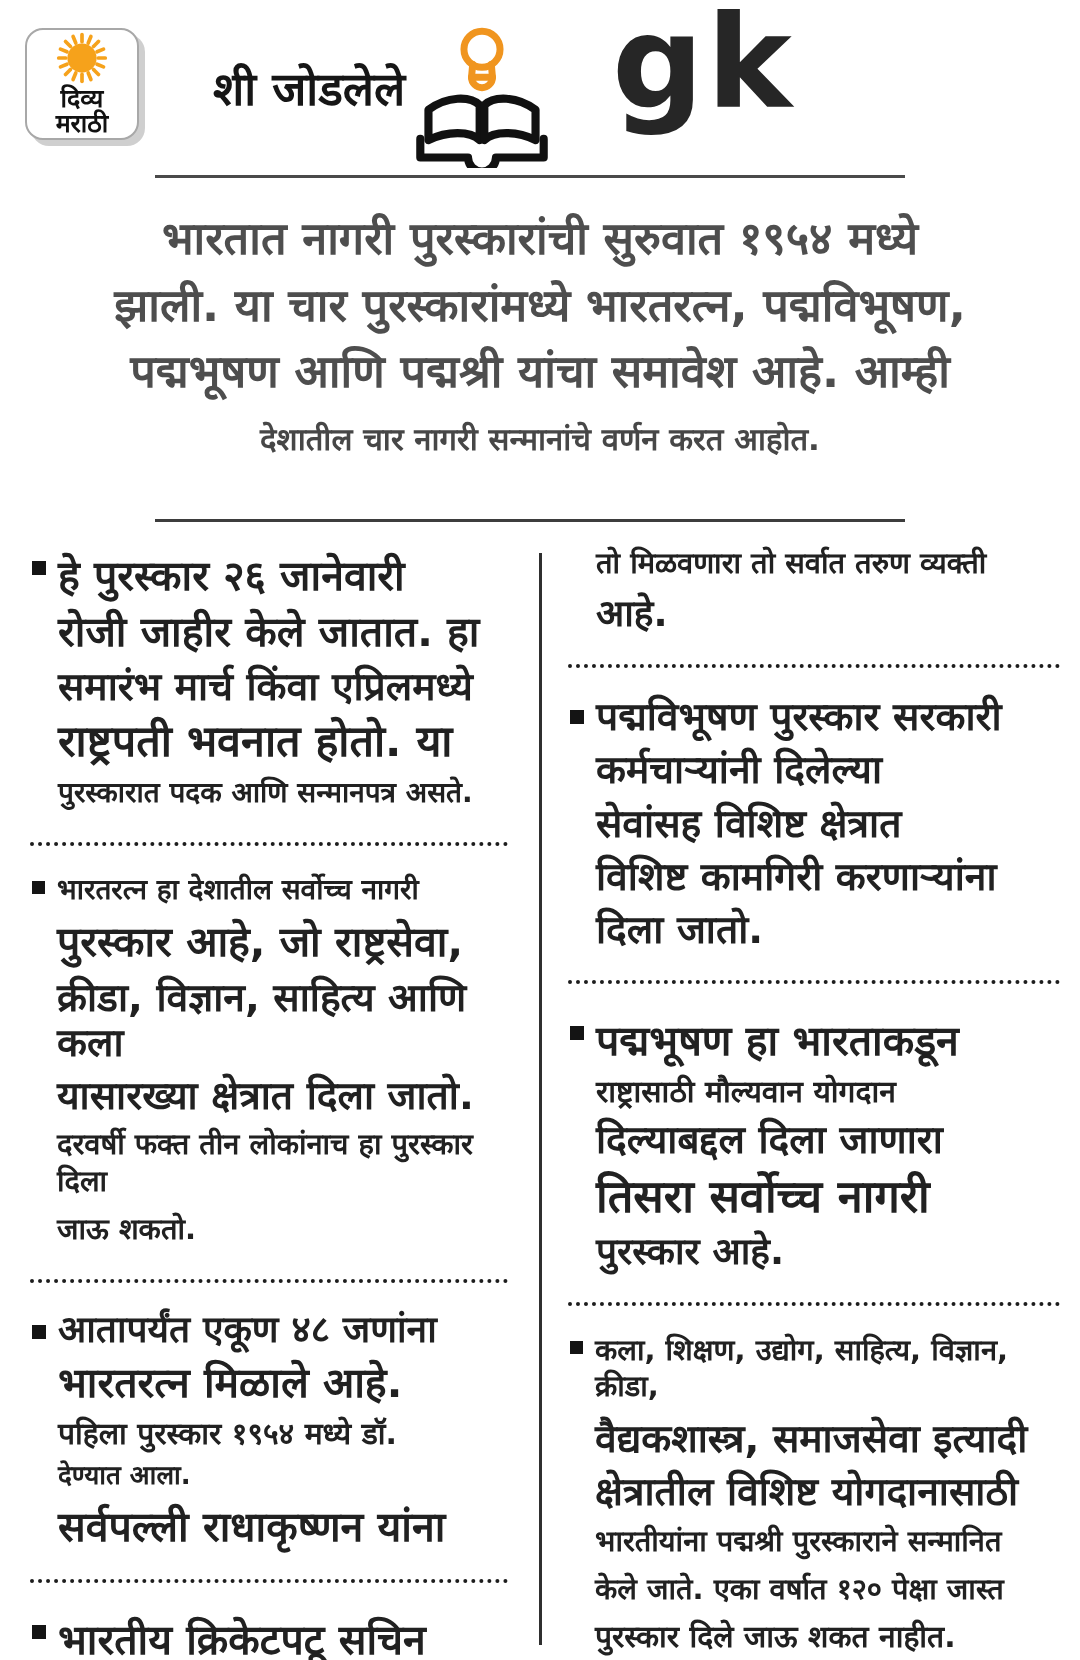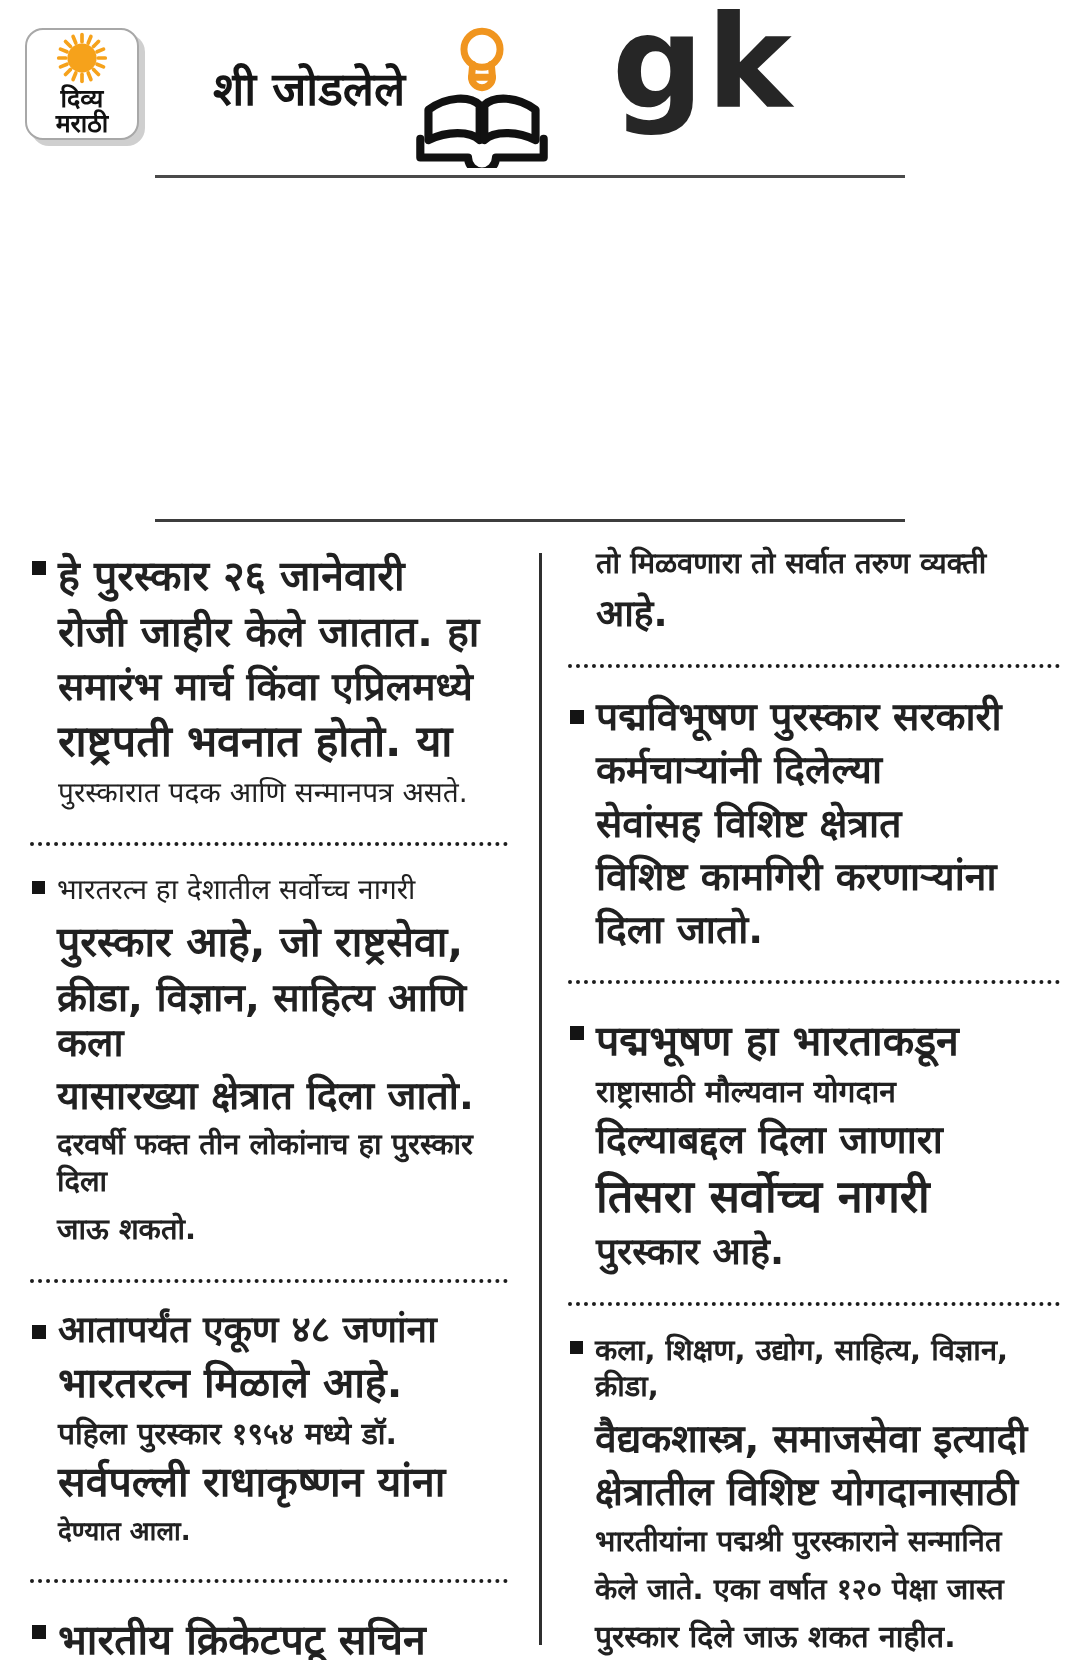--- a/index.html
+++ b/index.html
@@ -38,21 +38,21 @@
   .gutter { width:60px; }
   .col-right { flex:1; }
   .col-divider { position:absolute; left:509px; top:8px; width:3px; height:1092px; background:#2f2f2f; }
 
   .item { display:flex; }
   .marker { width:14px; height:14px; background:#141414; flex:none; margin:16px 12px 0 2px; }
   .marker.sm { margin-top:9px; width:13px; height:13px; }
   .lines { flex:1; }
   .ln { color:#212121; }
   .f26 { font-size:26px; font-weight:600; line-height:1.25; margin-bottom:12px; }
-  .f28 { font-size:28px; font-weight:400; line-height:1.25; margin-bottom:12px; }
+  .f28 { font-size:28px; font-weight:700; line-height:1.25; margin-bottom:12px; }
   .f29 { font-size:29px; font-weight:600; line-height:1.25; margin-bottom:12px; }
   .f34 { font-size:30px; font-weight:700; line-height:1.18; margin-bottom:8px; }
   .f37 { font-size:37px; font-weight:700; line-height:1.16; margin-bottom:8px; }
   .f39 { font-size:39px; font-weight:700; line-height:1.16; margin-bottom:8px; }
   .f41 { font-size:41px; font-weight:700; line-height:1.16; margin-bottom:8px;margin-top:8px; }
   .f43 { font-size:43px; font-weight:700; line-height:1.16; margin-bottom:8px; }
   .f45 { font-size:45px; font-weight:700; line-height:1.16; margin-bottom:8px; }
   .dotted { border-top:4px dotted #1d1d1d; margin:20px 0 26px 0; }
   .cont { padding-left:28px; }
 </style>
@@ -105,20 +105,26 @@
         <path d="M14 72 C30 60, 50 60, 58 68 L58 98 C50 90, 30 90, 14 98 Z"></path>
         <path d="M106 72 C90 60, 70 60, 62 68 L62 98 C70 90, 90 90, 106 98 Z"></path>
         <path d="M7 97 L7 113 L48 113 A12 12 0 0 0 72 113 L113 113 L113 97"></path>
       </g>
     </svg>
 
     <div class="brand">gk</div>
     <div class="header-rule"></div>
   </div>
 
+  <div class="intro">
+    <div class="big">भारतात नागरी पुरस्कारांची सुरुवात १९५४ मध्ये</div>
+    <div class="big">झाली. या चार पुरस्कारांमध्ये भारतरत्न, पद्मविभूषण,</div>
+    <div class="big">पद्मभूषण आणि पद्मश्री यांचा समावेश आहे. आम्ही</div>
+    <div class="sub">देशातील चार नागरी सन्मानांचे वर्णन करत आहोत.</div>
+  </div>
   <div class="intro-rule"></div>
 
   <div class="columns">
     <div class="col-divider"></div>
 
     <div class="col-left">
 
       <div class="item">
         <div class="marker"></div>
         <div class="lines">
@@ -145,22 +151,22 @@
       </div>
 
       <div class="dotted"></div>
 
       <div class="item">
         <div class="marker"></div>
         <div class="lines">
           <div class="ln f37">आतापर्यंत एकूण ४८ जणांना</div>
           <div class="ln f41">भारतरत्न मिळाले आहे.</div>
           <div class="ln f34">पहिला पुरस्कार १९५४ मध्ये डॉ.</div>
+          <div class="ln f26">देण्यात आला.</div>
           <div class="ln f41">सर्वपल्ली राधाकृष्णन यांना</div>
-          <div class="ln f26">देण्यात आला.</div>
         </div>
       </div>
 
       <div class="dotted"></div>
 
       <div class="item">
         <div class="marker"></div>
         <div class="lines">
           <div class="ln f41">भारतीय क्रिकेटपटू सचिन</div>
 

